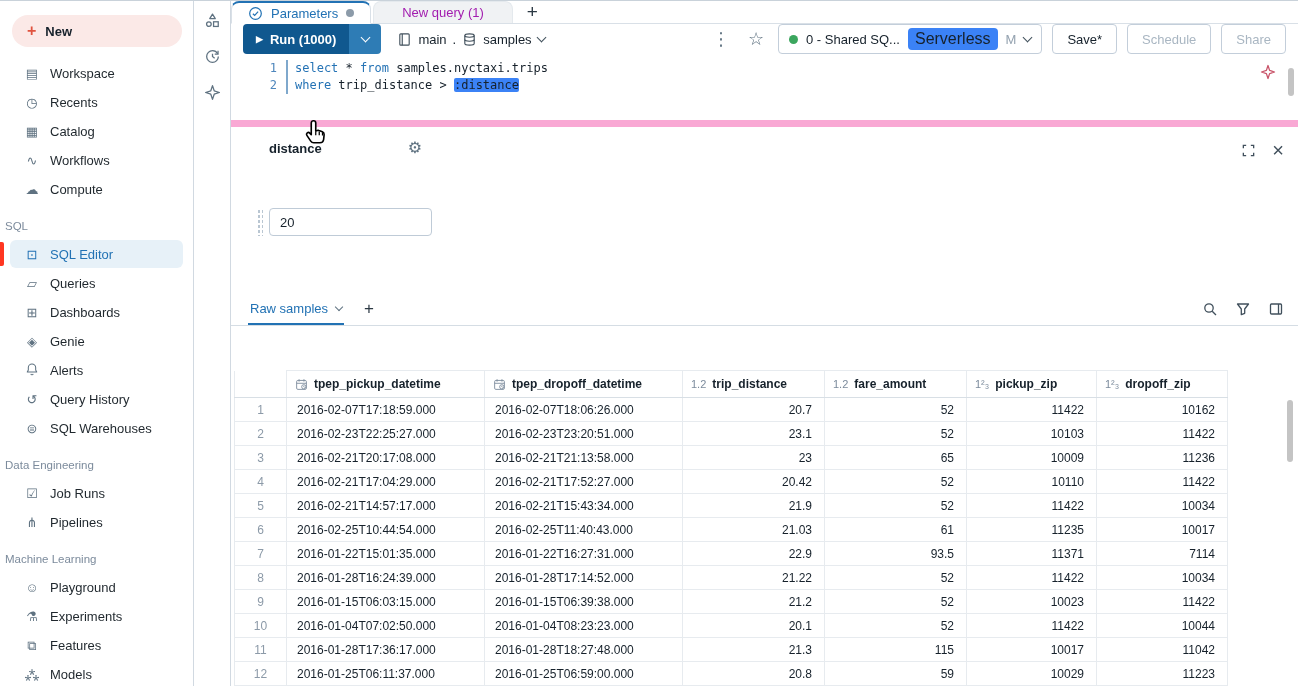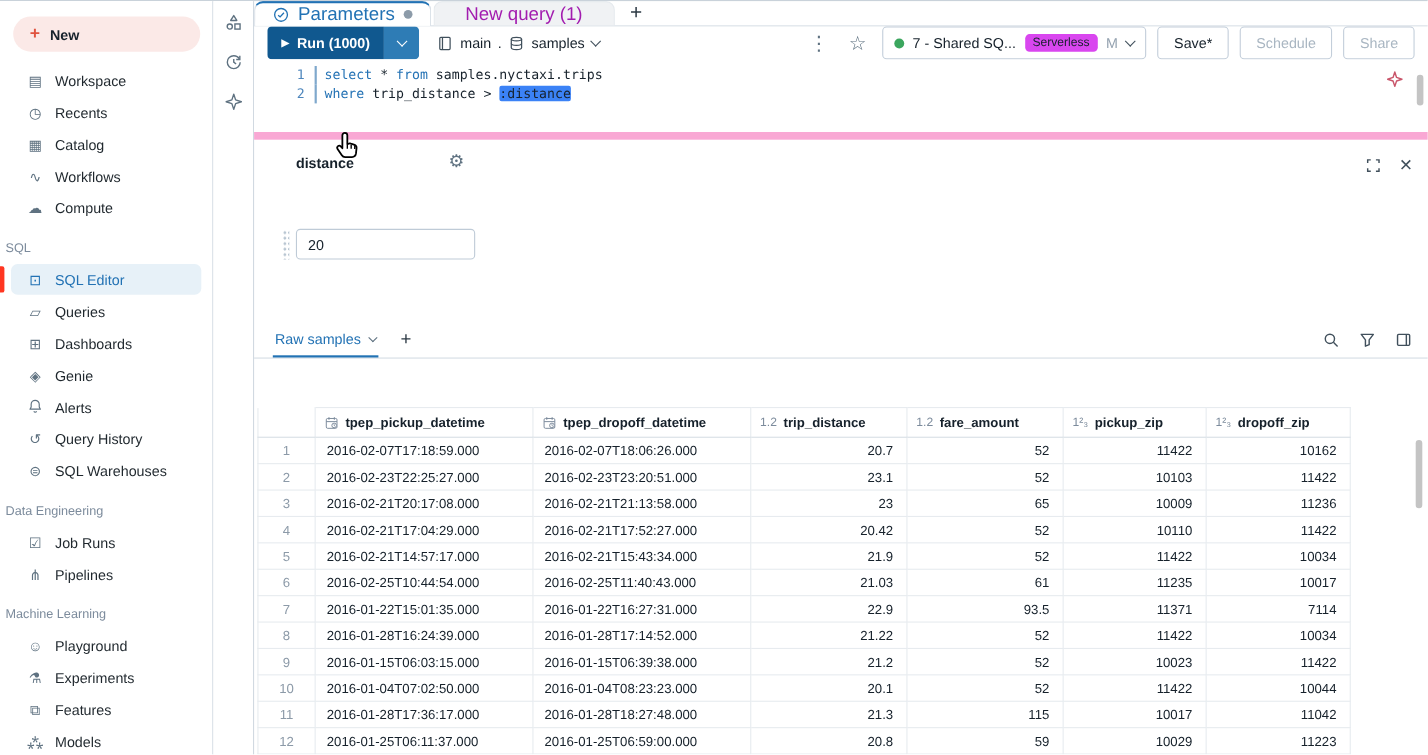--- a/index.html
+++ b/index.html
@@ -25,21 +25,21 @@
   
   .rail { width:37px; min-width:37px; border-right:1px solid #D1D9E1; display:flex; flex-direction:column;
     align-items:center; padding-top:11px; gap:19px; background:#fff; }
   .rail button { background:none; border:none; cursor:pointer; line-height:0; }
 
   
   .main { flex:1; display:flex; flex-direction:column; position:relative; min-width:0; }
 
   
   .tabbar { height:42px; display:flex; align-items:stretch; border-bottom:1px solid #D9E0E7; }
-  .tab { display:flex; align-items:center; gap:8px; padding:0 16px; font-size:17px; cursor:pointer;
+  .tab { display:flex; align-items:center; gap:8px; padding:0 16px; font-size:13px; cursor:pointer;
     border-radius:8px 8px 0 0; }
   .tab.active { border:1px solid #D9E0E7; border-bottom:1px solid #fff; border-top:2.5px solid #2272B4;
     color:#2272B4; font-weight:500; margin-bottom:-1px; background:#fff; }
   .tab.inactive { background:#F0F2F4; border:1px solid #E4E9ED; border-bottom:none; color:#a21caf;
     margin-left:2px; padding:0 28px; }
   .dirty-dot { width:8px; height:8px; border-radius:50%; background:#8C9BA9; }
   .tab-plus { align-self:center; margin-left:14px; font-size:19px; color:#2B3843; background:none; border:none; cursor:pointer; }
 
   
   .toolbar { height:48px; display:flex; align-items:center; padding:0 12px; gap:10px; }
@@ -50,21 +50,21 @@
   .run-caret { background:#2E7CB5; border:none; width:32px; display:flex; align-items:center; justify-content:center; cursor:pointer; }
   .chev { width:7px; height:7px; border-right:1.6px solid #41505C; border-bottom:1.6px solid #41505C;
     transform:rotate(45deg); margin-top:-4px; display:inline-block; }
   .chev.white { border-color:#fff; }
   .ctx { display:flex; align-items:center; gap:6px; font-size:13px; margin-left:6px; cursor:pointer; }
   .spacer { flex:1; }
   .iconbtn { background:none; border:none; cursor:pointer; color:#5F7281; font-size:18px; line-height:1; padding:2px 4px; }
   .wh-select { display:flex; align-items:center; gap:8px; height:30px; border:1px solid #C3CEDA; border-radius:4px;
     padding:0 10px; font-size:13px; cursor:pointer; background:#fff; }
   .wh-dot { width:9px; height:9px; border-radius:50%; background:#3BA65E; }
-  .wh-badge { background:#d946ef; border-radius:4px; padding:2px 7px; font-size:11px; }
+  .wh-badge { background:#3b82f6; border-radius:4px; padding:2px 7px; font-size:16px; }
   .wh-size { color:#93A1AF; }
   .btn { height:30px; border:1px solid #C3CEDA; border-radius:4px; background:#fff; padding:0 14px; font-size:13px;
     font-family:inherit; color:#16212B; cursor:pointer; }
   .btn.disabled { color:#A9B6C2; }
 
   
   .editor { height:150px; position:relative; font-family:"DejaVu Sans Mono", monospace; font-size:12px;
     padding-top:6px; background:#fff; }
   .cline { display:flex; line-height:17px; }
   .gut { width:55px; min-width:55px; text-align:right; padding-right:9px; color:#4E86BC; }
@@ -258,21 +258,21 @@
               <path d="M3 8c0 1 2.2 1.8 5 1.8S13 9 13 8"></path>
             </svg></span>
         <span>samples</span>
         <span class="chev"></span>
       </div>
       <div class="spacer"></div>
       <button class="iconbtn">⋮</button>
       <button class="iconbtn">☆</button>
       <div class="wh-select">
         <span class="wh-dot"></span>
-        <span>7 - Shared SQ...</span>
+        <span>0 - Shared SQ...</span>
         <span class="wh-badge">Serverless</span>
         <span class="wh-size">M</span>
         <span class="chev"></span>
       </div>
       <button class="btn">Save*</button>
       <button class="btn disabled">Schedule</button>
       <button class="btn disabled">Share</button>
     </div>
 
     <div class="editor">

